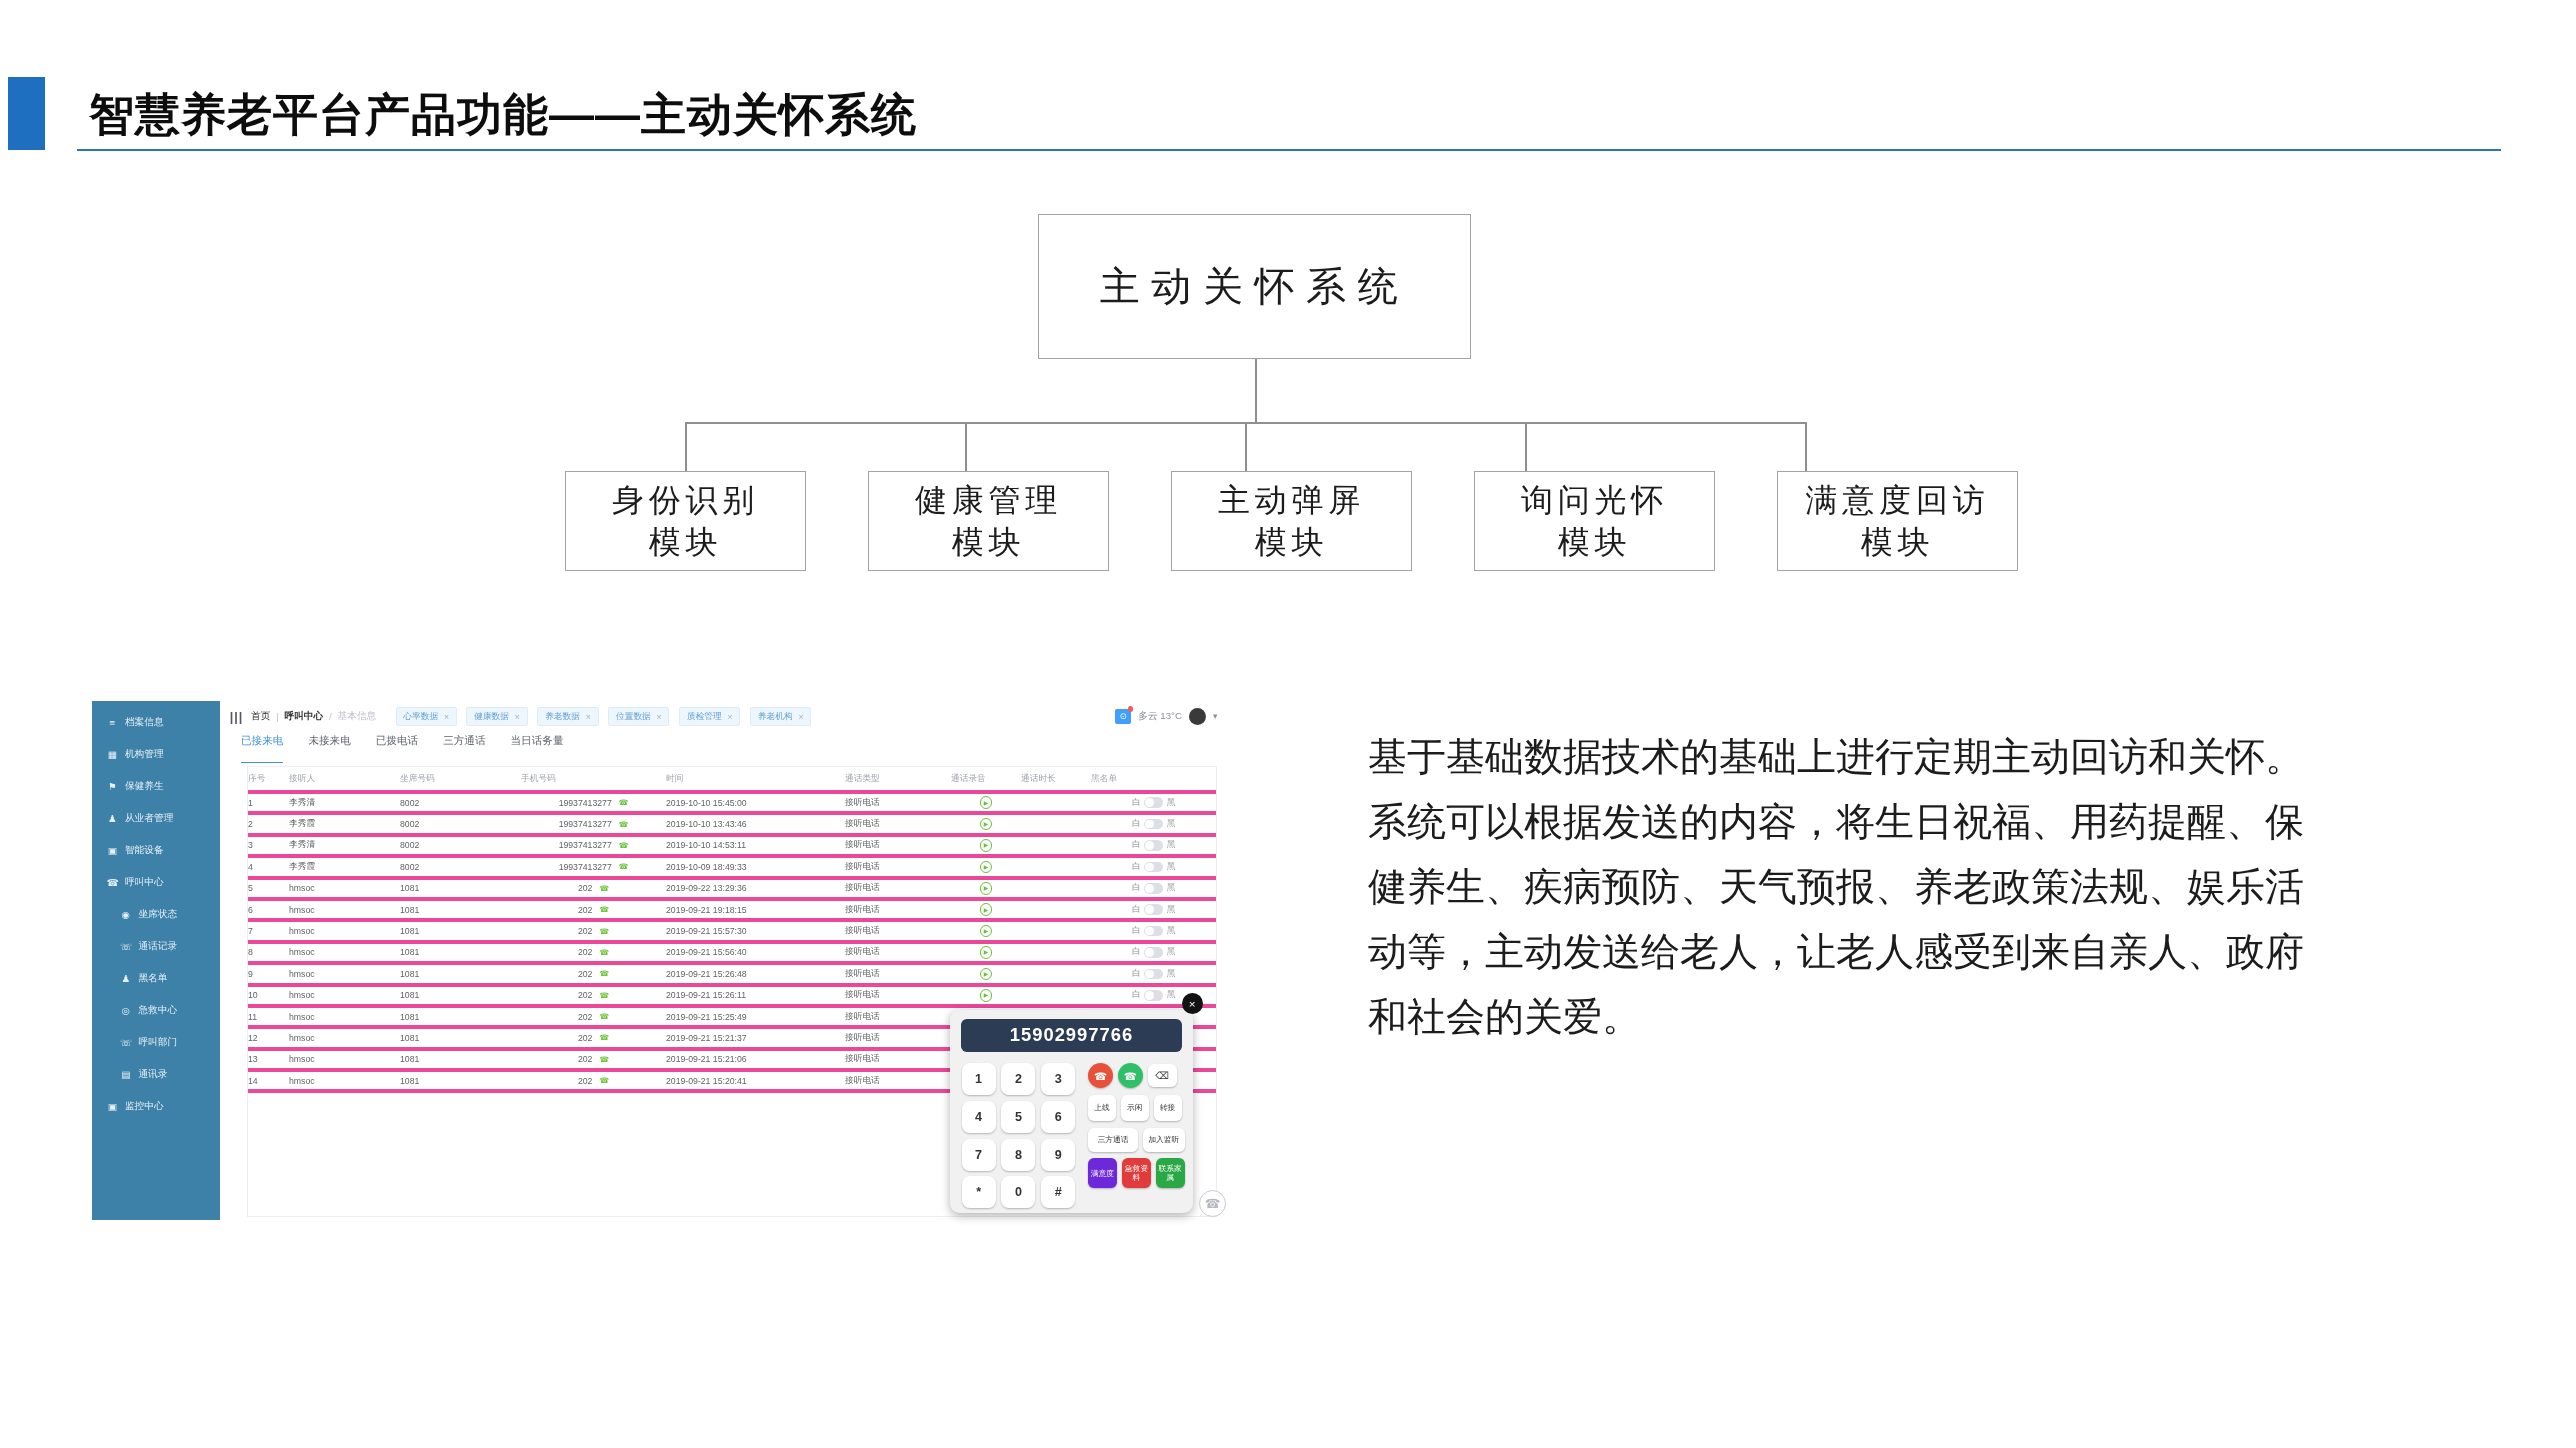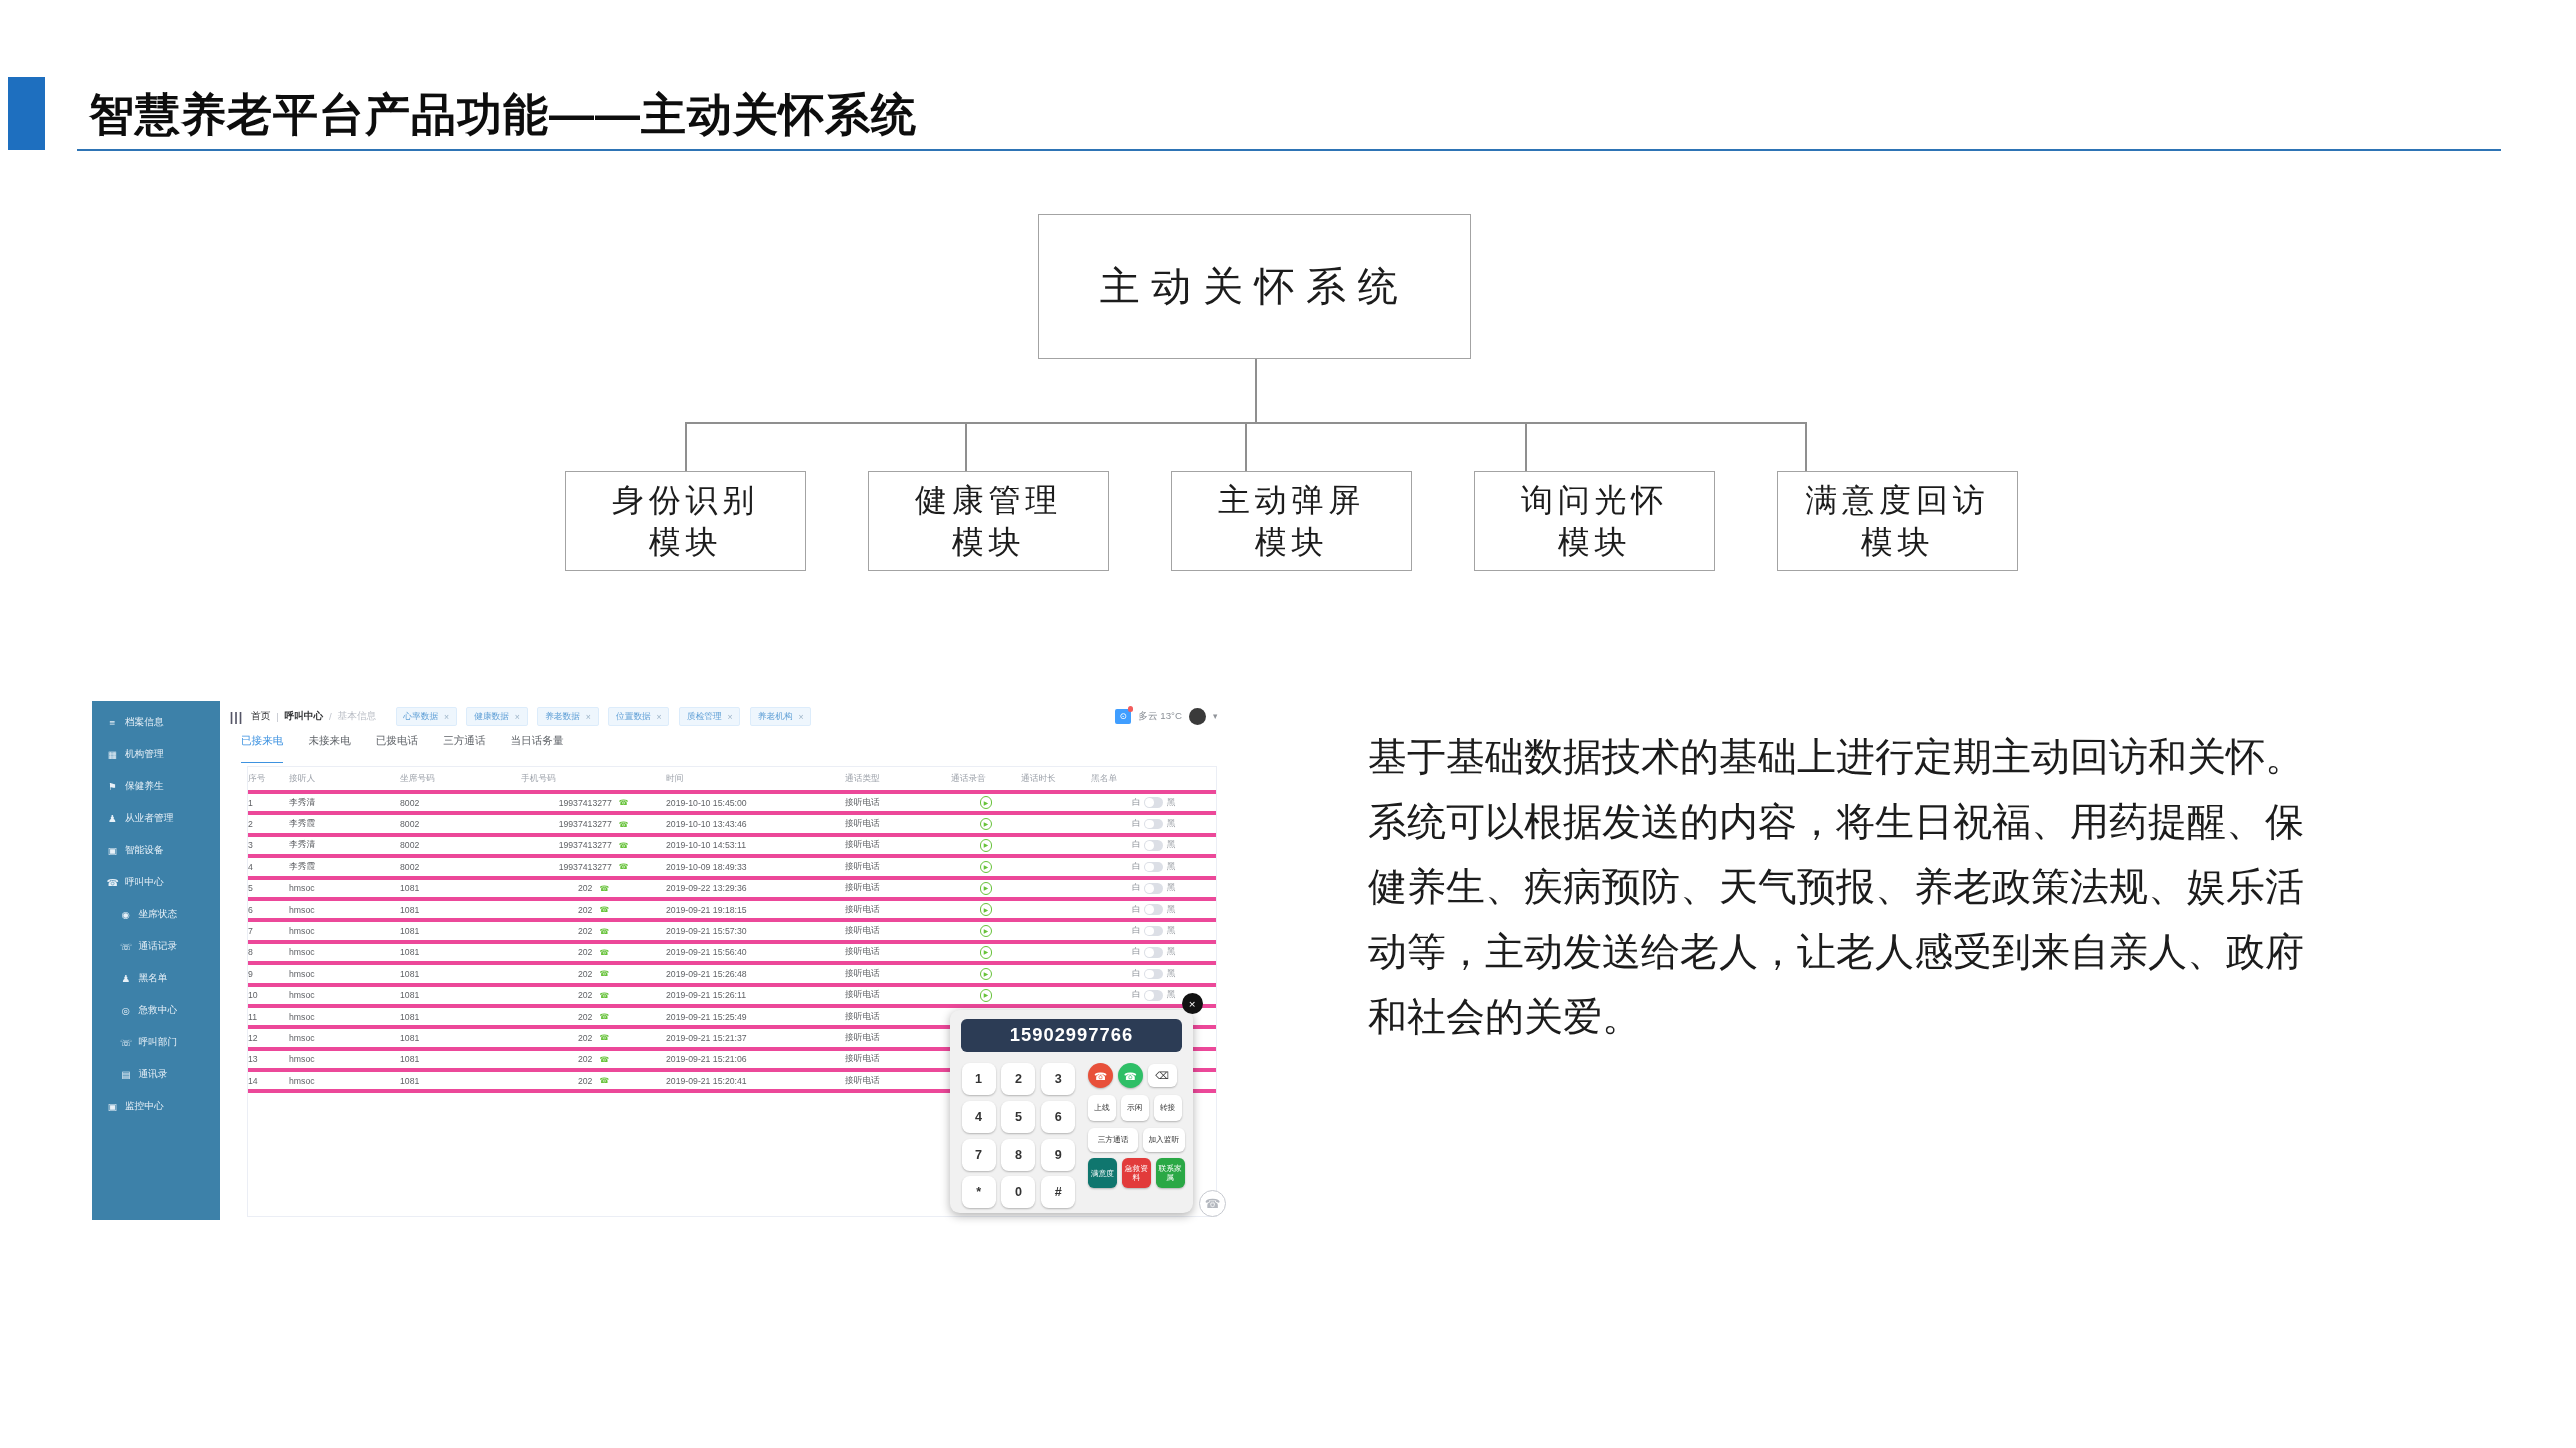--- a/index.html
+++ b/index.html
@@ -83,21 +83,21 @@
   .c-red{background:#e8503a;}
   .c-green{background:#2fbf67;}
   .akey{background:#fff;border-radius:5.8px;box-shadow:0 1px 1.9px rgba(0,0,0,.25);font-size:7.7px;color:#333;
         display:flex;align-items:center;justify-content:center;cursor:pointer;}
   .k-bs{width:29px;height:23px;font-size:9.7px;}
   .k-s{width:28px;height:26px;}
   .k-w1{width:50px;height:24px;}
   .k-w2{width:42px;height:24px;}
   .k-c{width:29px;height:30px;border-radius:5.8px;color:#fff;font-size:7.7px;line-height:9.7px;text-align:center;
        display:flex;align-items:center;justify-content:center;cursor:pointer;box-shadow:0 1px 1.9px rgba(0,0,0,.25);}
-  .k-blue{background:#0f766e;}
+  .k-blue{background:#6d28d9;}
   .k-red2{background:#e23b3b;}
   .k-green2{background:#2aa845;}
   .close-btn{position:absolute;right:-9.7px;top:-17.4px;width:21px;height:21px;background:#121212;color:#fff;border-radius:50%;
              display:flex;align-items:center;justify-content:center;font-size:11.6px;cursor:pointer;}
   .handset{position:absolute;left:1107px;top:489px;width:25px;height:25px;border:1.9px solid #c6c9cf;border-radius:50%;
            color:#b4b8bf;font-size:12.6px;display:flex;align-items:center;justify-content:center;background:#fff;z-index:7;cursor:pointer;}
 
   
   .desc{position:absolute;left:1368px;top:724px;width:942px;font-size:39px;line-height:65px;color:#1c1c1c;}
   .desc p{margin:0;}

